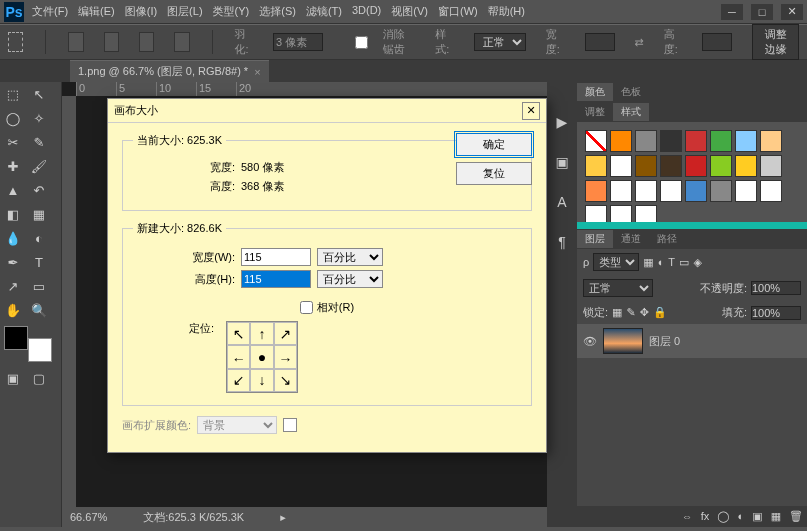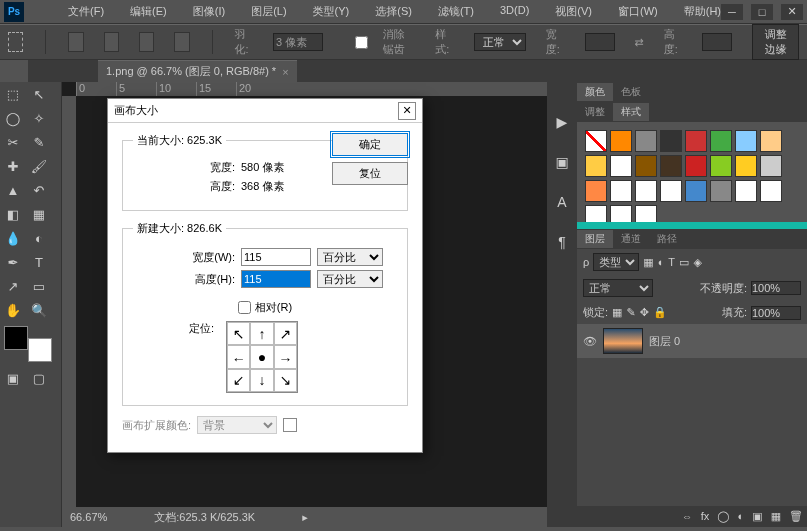--- a/index.html
+++ b/index.html
@@ -1,64 +1,64 @@
 <!DOCTYPE html>
 <html><head>
 <meta charset="utf-8">
 <style>
 *{box-sizing:border-box;margin:0;padding:0;font-family:"Microsoft YaHei",sans-serif;font-size:11px;}
 body{background:#535353;width:807px;height:531px;overflow:hidden;position:relative;color:#ccc;}
 .titlebar{height:24px;background:#535353;display:flex;align-items:center;padding:0 4px;border-bottom:1px solid #333;}
-.ps-logo{width:20px;height:20px;background:#001e36;color:#31a8ff;display:flex;align-items:center;justify-content:center;font-weight:bold;font-size:10px;margin-right:8px;}
-.menu{display:flex;gap:26px;flex:1;justify-content:flex-end;}
+.ps-logo{width:20px;height:20px;background:#001e36;color:#31a8ff;display:flex;align-items:center;justify-content:center;font-weight:bold;font-size:14px;margin-right:8px;}
+.menu{display:flex;gap:10px;flex:1;}
 .menu span{cursor:pointer;}
 .wincontrols{display:flex;gap:8px;margin-left:auto;}
 .wincontrols div{width:22px;height:16px;background:#3a3a3a;display:flex;align-items:center;justify-content:center;color:#ccc;cursor:pointer;}
 .optbar{height:36px;background:#474747;border-top:1px solid #666;border-bottom:1px solid #333;display:flex;align-items:center;padding:0 8px;gap:20px;}
 .optbar .sq{width:20px;height:20px;border:1px dashed #aaa;}
 .optbar .btn{width:20px;height:20px;background:#555;border:1px solid #333;}
 .optbar .sep{width:1px;height:24px;background:#333;margin:0 2px;}
 .optbar .lbl{color:#999;}
 .optbar input{width:50px;background:#3a3a3a;border:1px solid #222;color:#999;padding:2px;}
 .optbar select{background:#3a3a3a;border:1px solid #222;color:#ccc;padding:1px 4px;}
 .adjustbtn{background:#3a3a3a;border:1px solid #222;padding:2px 6px;color:#ccc;margin-left:auto;}
-.tabbar{height:22px;background:#3a3a3a;display:flex;align-items:flex-end;padding-left:70px;margin-left:28px;}
+.tabbar{height:22px;background:#3a3a3a;display:flex;align-items:flex-end;padding-left:70px;}
 .doctab{background:#535353;padding:3px 8px;color:#ccc;font-size:10px;border-top:1px solid #666;display:flex;align-items:center;gap:6px;}
 .doctab .x{color:#999;cursor:pointer;}
 .workspace{display:flex;height:445px;}
 .twotools{width:56px;display:flex;flex-wrap:wrap;}
 .twotools .t{width:26px;height:24px;display:flex;align-items:center;justify-content:center;cursor:pointer;font-size:13px;color:#ccc;}
 .twotools .fgbg{width:50px;height:36px;position:relative;margin:4px;}
 .fgbg .fg{position:absolute;width:24px;height:24px;background:#000;border:1px solid #888;top:0;left:0;}
 .fgbg .bg{position:absolute;width:24px;height:24px;background:#fff;border:1px solid #888;bottom:0;right:0;}
 .canvasarea{flex:1;background:#1d1d1d;position:relative;}
 .ruler-h{position:absolute;top:0;left:14px;right:0;height:14px;background:#535353;font-size:8px;color:#aaa;display:flex;overflow:hidden;}
 .ruler-h span{width:40px;border-left:1px solid #777;padding-left:2px;}
 .ruler-v{position:absolute;top:14px;left:0;width:14px;bottom:0;background:#535353;}
-.statusbar{position:absolute;bottom:0;left:0;right:0;height:20px;background:#535353;display:flex;align-items:center;padding:3px 8px;gap:47px;color:#ccc;font-size:10px;}
+.statusbar{position:absolute;bottom:0;left:0;right:0;height:20px;background:#535353;display:flex;align-items:center;padding:3px 8px;gap:36px;color:#ccc;font-size:10px;}
 .rightpanels{width:260px;background:#474747;display:flex;}
 .iconstrip{width:30px;background:#3a3a3a;display:flex;flex-direction:column;align-items:center;padding-top:30px;gap:20px;}
 .iconstrip div{width:20px;height:20px;color:#ccc;display:flex;align-items:center;justify-content:center;cursor:pointer;font-size:14px;}
 .panels{flex:1;display:flex;flex-direction:column;}
 .ptabs{display:flex;background:#3a3a3a;height:20px;align-items:center;}
 .ptabs span{padding:2px 8px;color:#999;cursor:pointer;font-size:10px;}
 .ptabs span.on{background:#535353;color:#ccc;}
 .swatchgrid{padding:8px;display:flex;flex-wrap:wrap;gap:3px;background:#535353;height:100px;}
 .sw{width:22px;height:22px;border:1px solid #333;}
 .layerspanel{flex:1;background:#474747;display:flex;flex-direction:column;border-top:7px solid #14b8a6;}
 .lopt{padding:4px 6px;display:flex;align-items:center;gap:4px;background:#474747;}
 .lopt select{background:#3a3a3a;border:1px solid #222;color:#ccc;padding:1px;}
 .lopt input{width:50px;background:#3a3a3a;border:1px solid #222;color:#ccc;}
 .lrow{display:flex;align-items:center;padding:4px 6px;background:#5a5a5a;gap:6px;}
 .lrow .eye{width:14px;}
 .lrow .thumb{width:40px;height:26px;background:linear-gradient(to bottom,#2a4d6e,#f4a261 60%,#1d2d3d);border:1px solid #222;}
 .licons{display:flex;gap:8px;padding:4px;background:#3a3a3a;justify-content:flex-end;margin-top:auto;}
 .licons span{cursor:pointer;color:#ccc;}
 
-.dialog{position:absolute;top:98px;left:107px;width:316px;height:355px;background:#ffffff;border:1px solid #888;box-shadow:3px 3px 12px rgba(0,0,0,.5);color:#000;z-index:100;}
+.dialog{position:absolute;top:98px;left:107px;width:440px;height:355px;background:#fef9c3;border:1px solid #888;box-shadow:3px 3px 12px rgba(0,0,0,.5);color:#000;z-index:100;}
 .dtitle{height:24px;display:flex;align-items:center;padding:0 6px;border-bottom:1px solid #ccc;}
 .dtitle .x{margin-left:auto;width:18px;height:18px;border:1px solid #888;display:flex;align-items:center;justify-content:center;cursor:pointer;}
 .dcontent{padding:10px 14px;position:relative;height:calc(100% - 24px);}
 .fset{border:1px solid #ccc;padding:8px 10px 12px;margin-bottom:10px;}
 .fset legend{padding:0 4px;}
 .frow{display:flex;align-items:center;gap:6px;margin:4px 0;padding-left:40px;}
 .frow label{width:62px;text-align:right;}
 .frow .val{}
 .frow input{width:70px;border:1px solid #888;padding:2px;}
 .frow input.sel{background:#0078d7;color:#fff;}

